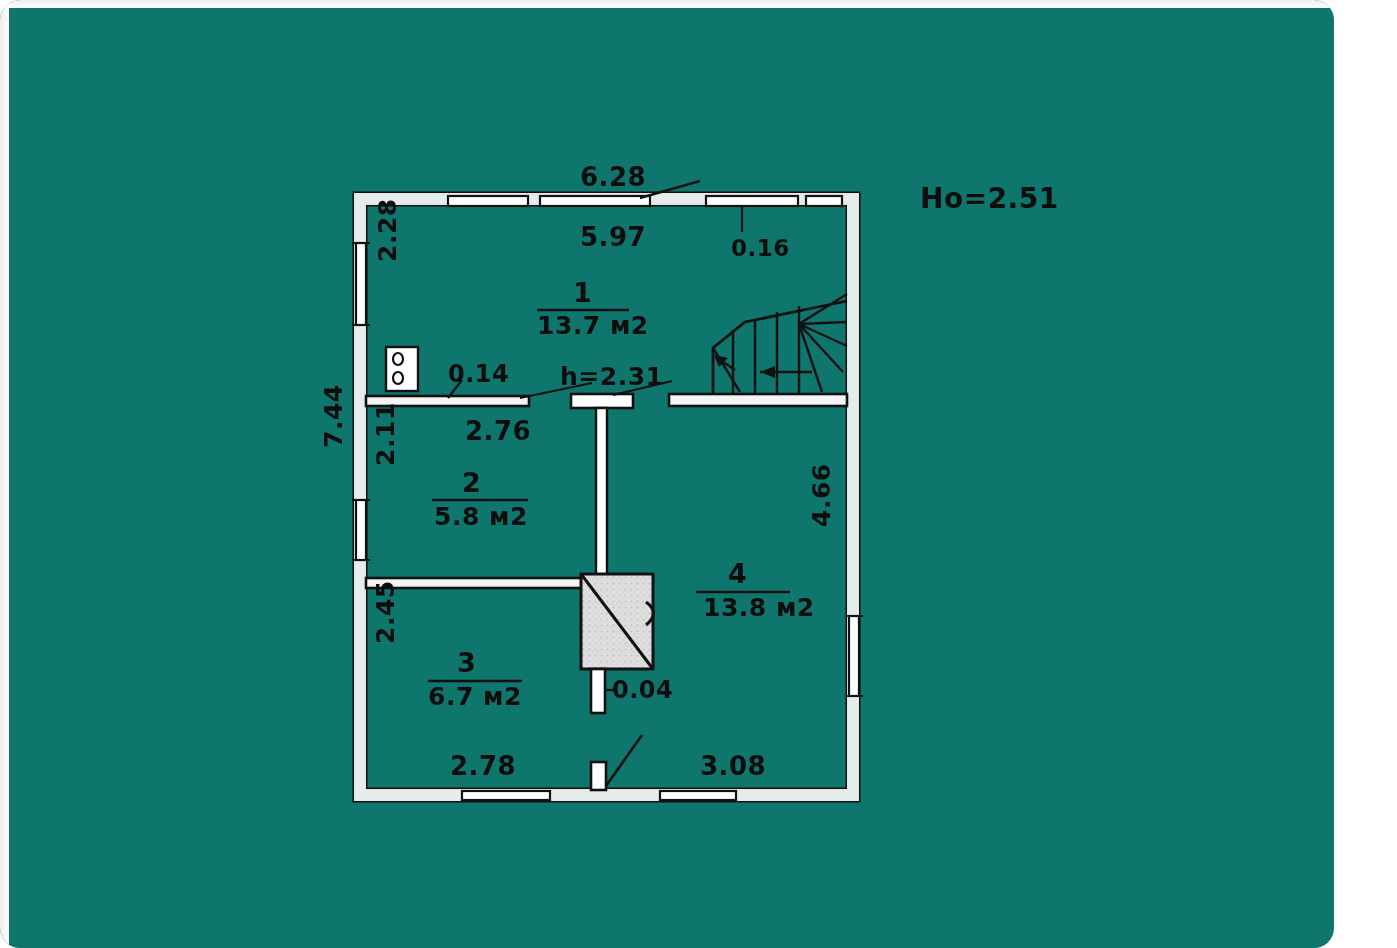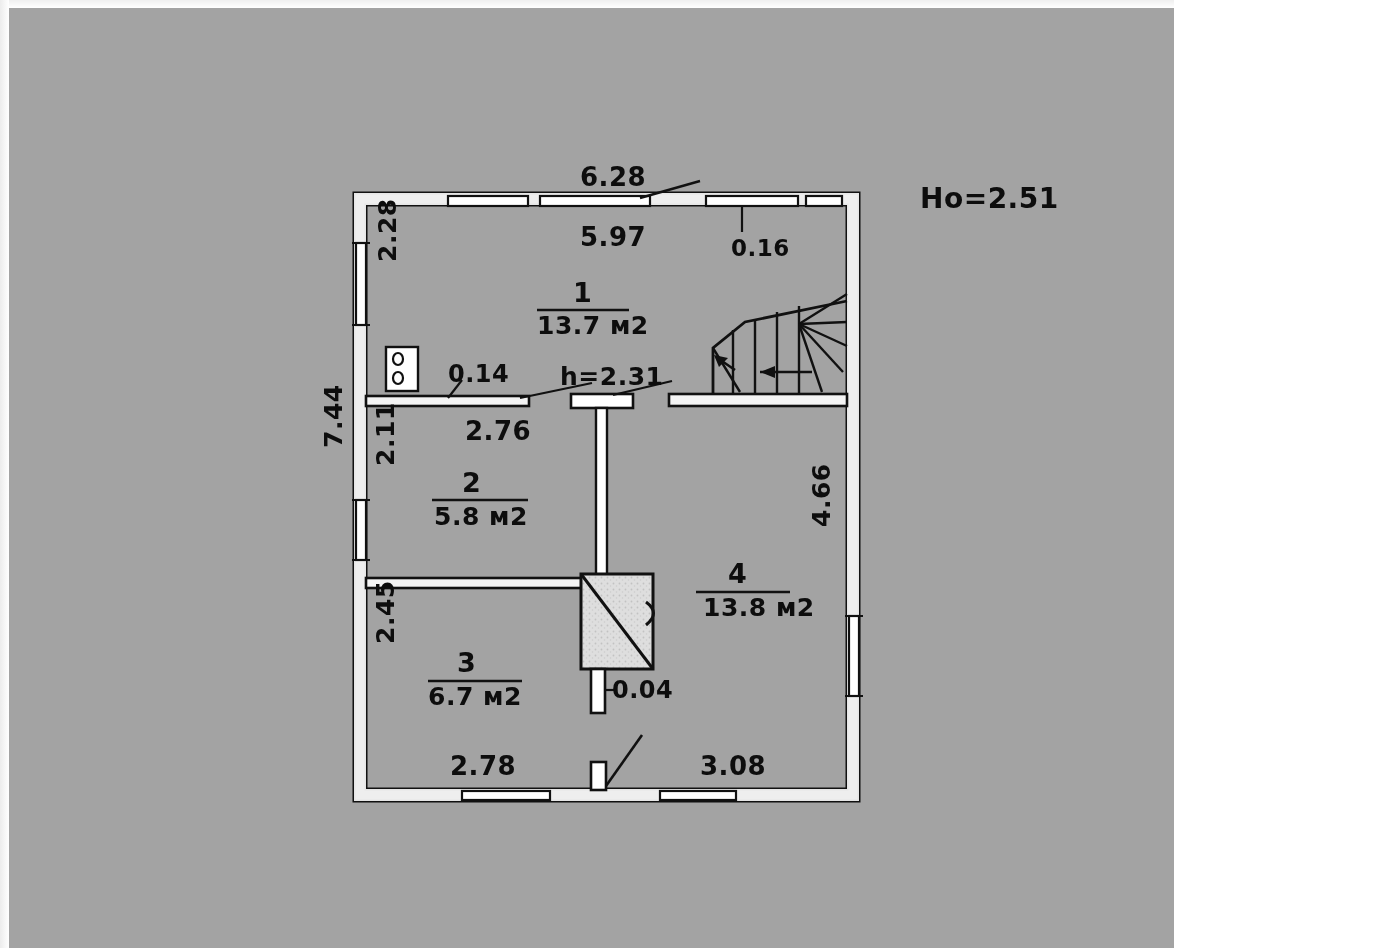--- a/index.html
+++ b/index.html
@@ -4,24 +4,25 @@
 <title>Floor Plan</title>
 <style>
   html, body {
     margin: 0;
     padding: 0;
     background: #ffffff;
     font-family: "Liberation Sans", sans-serif;
   }
   #page {
     position: relative;
-    width: 1174px;
+    width: 1334px;
     height: 948px;
-    background: #a3a3a3;
+    background: #0f766e;
     overflow: hidden;
+    border-radius: 20px;
   }
   
   #page::before {
     content: "";
     position: absolute;
     left: 0; top: 0;
     width: 1397px; height: 8px;
     background: linear-gradient(to bottom, #efefef, #ffffff);
     pointer-events: none;
   }

